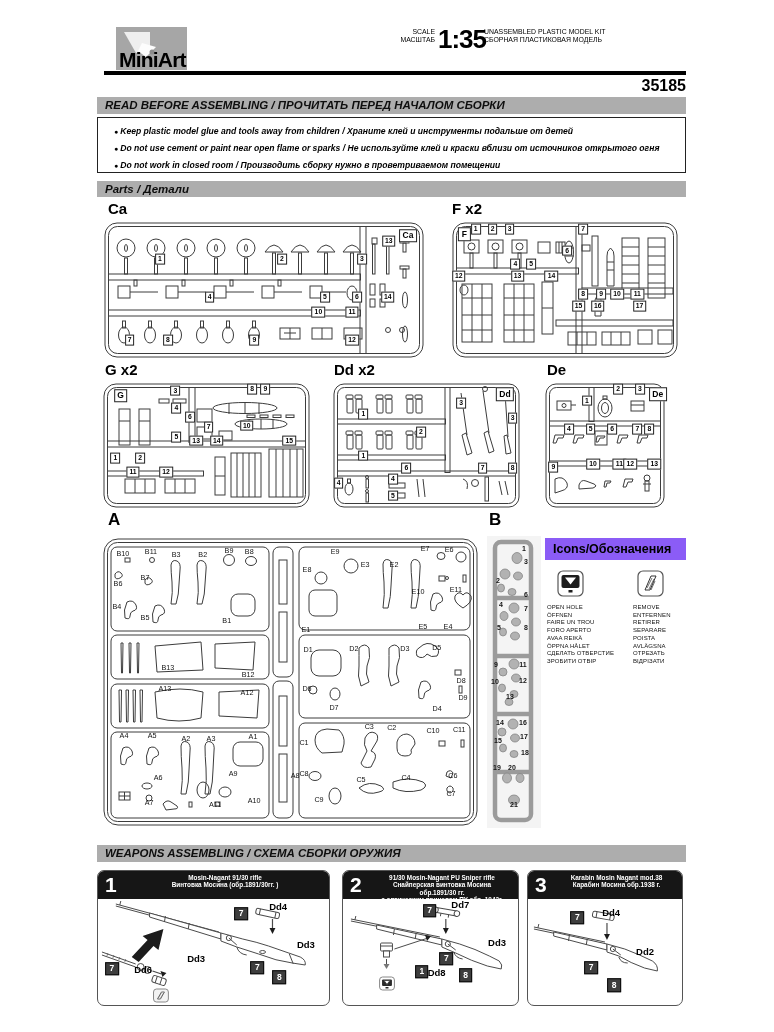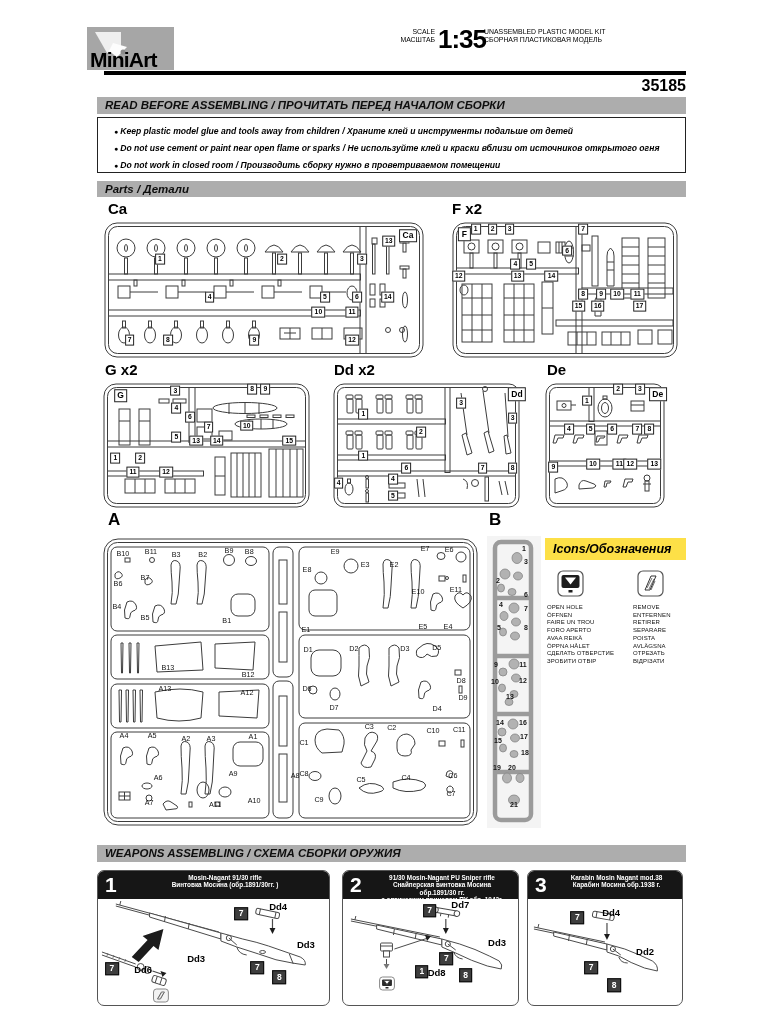--- a/index.html
+++ b/index.html
@@ -23,37 +23,37 @@
   .sprue-head.big{font-size:17px;}
   .sprue{box-sizing:border-box;}
   .sprue svg{position:absolute;left:0;top:0;width:100%;height:100%;}
   .plabel{position:absolute;transform:translate(-50%,-50%);white-space:nowrap;z-index:3;}
   .k-box{background:#fff;border:0.8px solid #222;font-size:6.8px;font-weight:bold;line-height:1;padding:1px 2px;}
   .k-corner{background:#fff;border:1px solid #222;font-size:8.5px;font-weight:bold;line-height:1;padding:1.5px 2.5px;}
   .k-plain{font-size:7.2px;line-height:1;color:#111;}
   .k-photo{font-size:7px;font-weight:bold;line-height:1;color:#151515;}
   .k-dark{background:#3e3e3e;color:#fff;border:0.8px solid #0a0a0a;font-size:8.5px;font-weight:bold;line-height:1;padding:1.5px 3.5px;}
   .k-callout{font-size:9.5px;font-weight:bold;color:#000;}
-  .legend-title{background:#fde047;font-weight:bold;font-size:12.5px;line-height:22px;padding-left:8px;box-sizing:border-box;font-style:italic;}
+  .legend-title{background:#8b5cf6;font-weight:bold;font-size:12.5px;line-height:22px;padding-left:8px;box-sizing:border-box;}
   .legend-lines{font-size:6px;line-height:7.7px;color:#131313;letter-spacing:0.1px;}
   .legend-lines div{white-space:nowrap;}
   .step{border:1.1px solid #555;border-radius:7px;background:#fff;overflow:hidden;box-sizing:border-box;}
   .step-head{background:#161616;height:28px;display:flex;color:#fff;}
   .step-num{font-size:21px;font-weight:bold;padding:2px 0 0 7px;width:26px;flex:none;}
   .step-title{flex:1;text-align:center;font-weight:bold;font-size:6.4px;line-height:7.3px;padding-top:3px;padding-right:10px;}
   .step-body{position:relative;height:106px;}
   .step-body svg{position:absolute;left:0;top:0;width:100%;height:100%;}
   .photo-bg{background:#f4f4f4;}
 </style>
 </head>
 <body>
 
 <div class="page">
 
-  <div class="abs logo-box" style="left:87px;top:27px;width:87px;height:43px;">
+  <div class="abs logo-box" style="left:116px;top:27px;width:71px;height:43px;">
     <svg width="87" height="43">
       <polygon points="8,5 34,5 34,22 20,26" fill="#efefef"></polygon>
       <polygon points="26,16 40,20 30,30 22,24" fill="#fdfdfd"></polygon>
       <circle cx="36" cy="25" r="2.5" fill="#8c8c8c"></circle>
     </svg>
     <span class="brand">MiniArt</span>
   </div>
   <div class="abs rule" style="left:104px;top:71px;width:582px;height:3.5px;"></div>
 
   <div class="abs tiny" style="left:365px;top:28px;width:70px;text-align:right;">
@@ -376,21 +376,21 @@
           <rect x="56" y="100" width="16" height="5"></rect>
             <rect x="56" y="110" width="16" height="5"></rect>
           <path d="M84,96 l2,18 M90,96 l2,18"></path>
           <path d="M130,96 q6,2 4,10"></path>
           <circle cx="142" cy="100" r="3.5"></circle>
           <rect x="152" y="94" width="3.5" height="24"></rect>
           <path d="M166,98 l3,14 M172,98 l3,14"></path>
         </g>
       </g>
     </svg>
-  <span class="plabel k-corner" style="left: 92%; top: 9%; margin-left: 12px;">Dd</span>
+  <span class="plabel k-corner" style="left: 92%; top: 9%;">Dd</span>
       <span class="plabel k-box" style="left: 16.3%; top: 25%;">1</span>
       <span class="plabel k-box" style="left: 68.5%; top: 16%;">3</span>
       <span class="plabel k-box" style="left: 96%; top: 28%;">3</span>
       <span class="plabel k-box" style="left: 47%; top: 39%;">2</span>
       <span class="plabel k-box" style="left: 16.3%; top: 58%;">1</span>
       <span class="plabel k-box" style="left: 39.3%; top: 68%;">6</span>
       <span class="plabel k-box" style="left: 80%; top: 68%;">7</span>
       <span class="plabel k-box" style="left: 96%; top: 68%;">8</span>
       <span class="plabel k-box" style="left: 3%; top: 80%;">4</span>
       <span class="plabel k-box" style="left: 32%; top: 77%;">4</span>

